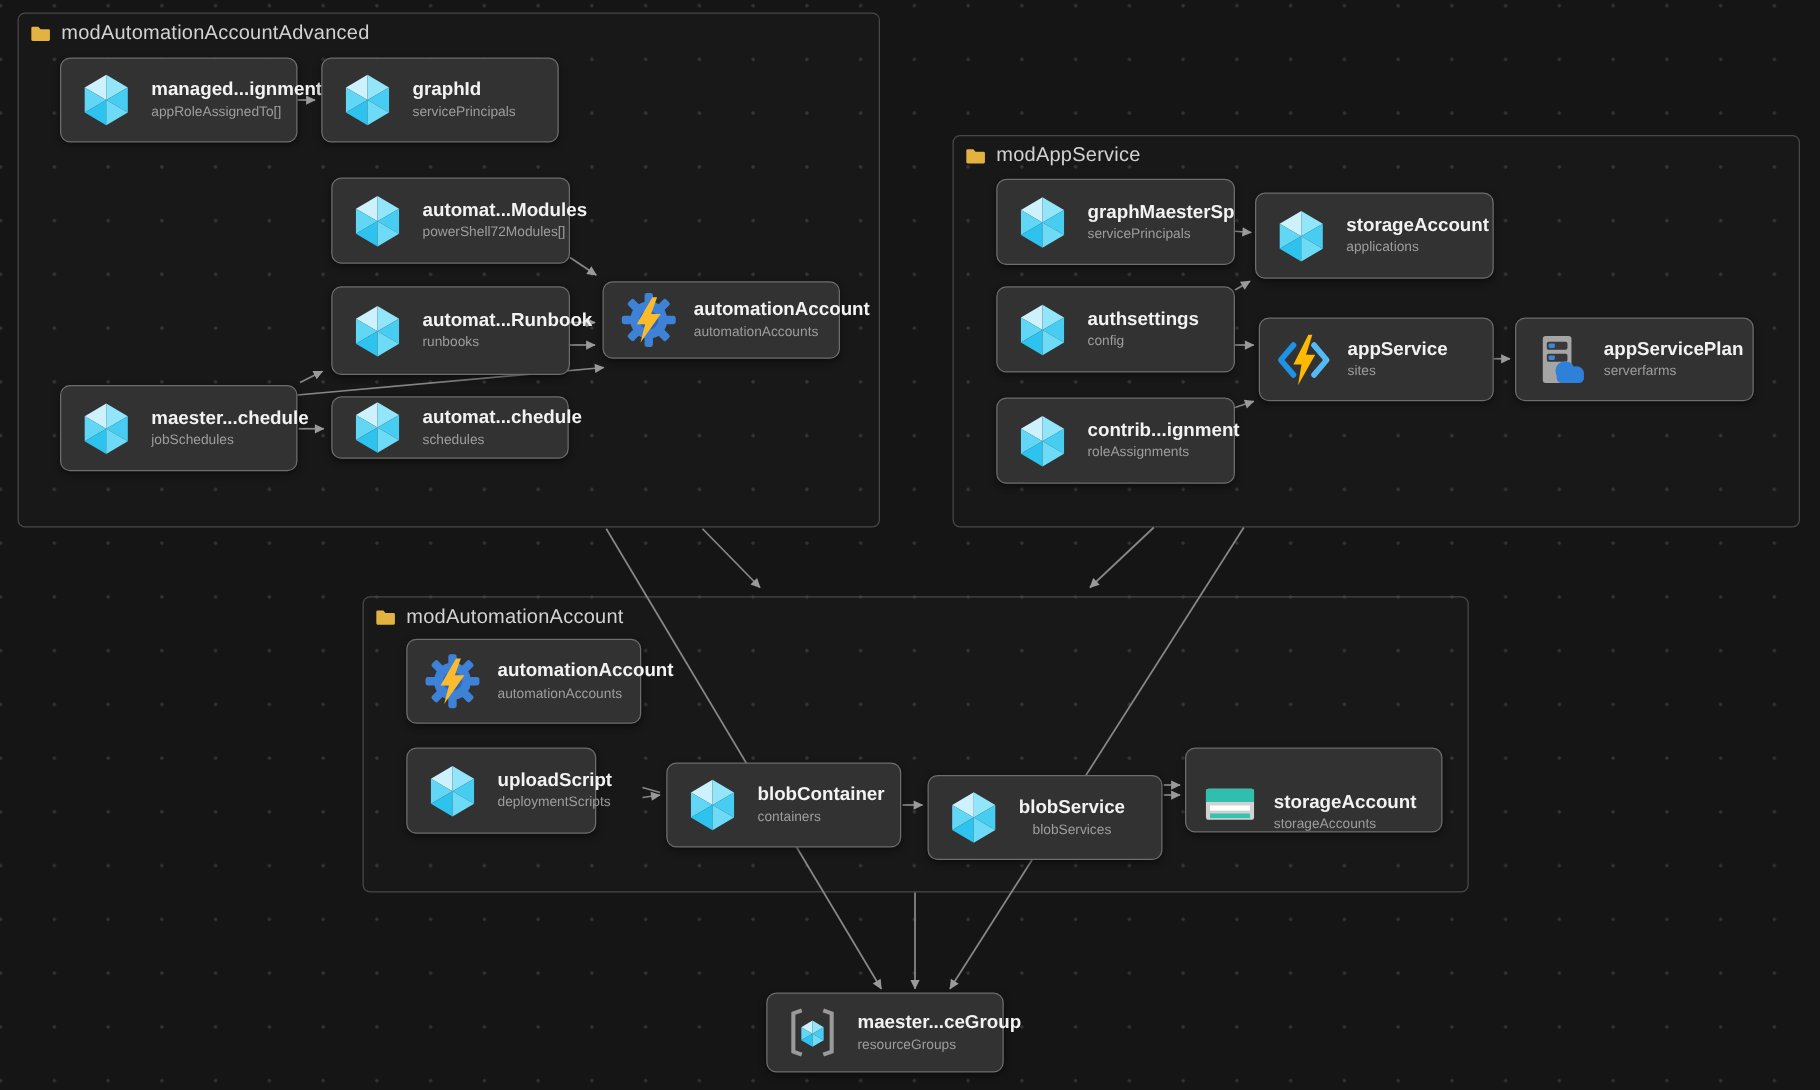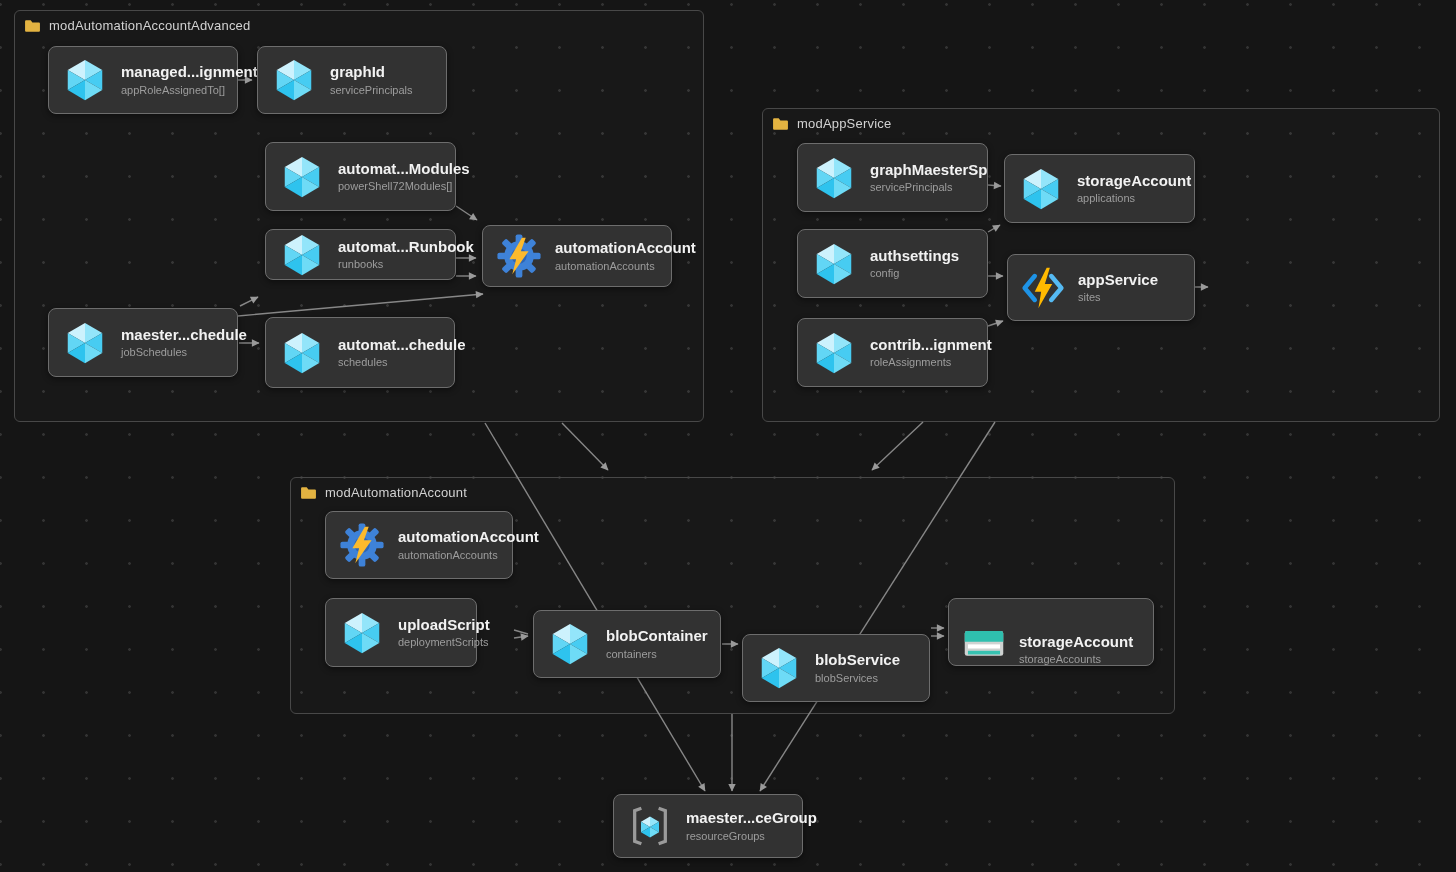--- a/index.html
+++ b/index.html
@@ -9,21 +9,21 @@
     background-image:radial-gradient(circle, rgba(255,255,255,0.13) 1.1px, transparent 1.6px);
     background-size:43px 43px;background-position:22px 26px;
     font-family:"Liberation Sans", sans-serif;
   }
   .group{
     position:absolute;border:1px solid #484848;border-radius:6px;
     background:rgba(255,255,255,0.015);box-sizing:border-box;z-index:1;
   }
   .group-header{
     position:absolute;top:7px;left:9px;display:flex;align-items:center;gap:8px;
-    font-size:13px;color:#d2d2d2;letter-spacing:.2px;white-space:nowrap;
+    font-size:16px;color:#d2d2d2;letter-spacing:.2px;white-space:nowrap;
   }
   .group-header .icon{display:flex;align-items:center;}
   #edge-layer{position:absolute;left:0;top:0;z-index:2;}
   .edge{stroke:#8d8d8d;stroke-width:1.4;fill:none;opacity:.95;}
   .node{
     position:absolute;background:#323232;border:1px solid #6d6d6d;border-radius:8px;
     display:flex;align-items:center;gap:13px;padding:0 8px 0 13px;box-sizing:border-box;
     box-shadow:0 2px 6px rgba(0,0,0,.45);z-index:3;cursor:default;
   }
   .node .icon{display:flex;align-items:center;flex:0 0 auto;}
@@ -135,21 +135,21 @@
           <polygon points="42,13.5 42,34.5 24,24" fill="#47ccf2"></polygon>
           <polygon points="6,34.5 24,24 24,45" fill="#2ec3ee"></polygon>
           <polygon points="24,24 42,34.5 24,45" fill="#6edbf6"></polygon>
         </svg>
       </span>
       <div class="node-text">
         <div class="node-title">automat...Modules</div>
         <div class="node-sub">powerShell72Modules[]</div>
       </div>
     </div>
-    <div class="node" style="left: 265px; top: 229px; width: 191px; height: 51px;">
+    <div class="node" style="left: 265px; top: 229px; width: 191px; height: 71px;">
       <span class="icon">
         <svg width="46" height="46" viewBox="0 0 48 48">
           <polygon points="24,3 24,24 6,13.5" fill="#cdf2fd"></polygon>
           <polygon points="24,3 42,13.5 24,24" fill="#93e5fa"></polygon>
           <polygon points="6,13.5 24,24 6,34.5" fill="#62d6f5"></polygon>
           <polygon points="42,13.5 42,34.5 24,24" fill="#47ccf2"></polygon>
           <polygon points="6,34.5 24,24 24,45" fill="#2ec3ee"></polygon>
           <polygon points="24,24 42,34.5 24,45" fill="#6edbf6"></polygon>
         </svg>
       </span>
@@ -167,21 +167,21 @@
           <polygon points="42,13.5 42,34.5 24,24" fill="#47ccf2"></polygon>
           <polygon points="6,34.5 24,24 24,45" fill="#2ec3ee"></polygon>
           <polygon points="24,24 42,34.5 24,45" fill="#6edbf6"></polygon>
         </svg>
       </span>
       <div class="node-text">
         <div class="node-title">maester...chedule</div>
         <div class="node-sub">jobSchedules</div>
       </div>
     </div>
-    <div class="node" style="left: 265px; top: 317px; width: 190px; height: 71px;">
+    <div class="node" style="left: 265px; top: 317px; width: 190px; height: 50px;">
       <span class="icon">
         <svg width="46" height="46" viewBox="0 0 48 48">
           <polygon points="24,3 24,24 6,13.5" fill="#cdf2fd"></polygon>
           <polygon points="24,3 42,13.5 24,24" fill="#93e5fa"></polygon>
           <polygon points="6,13.5 24,24 6,34.5" fill="#62d6f5"></polygon>
           <polygon points="42,13.5 42,34.5 24,24" fill="#47ccf2"></polygon>
           <polygon points="6,34.5 24,24 24,45" fill="#2ec3ee"></polygon>
           <polygon points="24,24 42,34.5 24,45" fill="#6edbf6"></polygon>
         </svg>
       </span>
@@ -267,20 +267,40 @@
           <path d="M15 11 L4 24 L15 37" stroke="#1e93e6" stroke-width="5" fill="none" stroke-linecap="round" stroke-linejoin="round"></path>
           <path d="M33 11 L44 24 L33 37" stroke="#55baf3" stroke-width="5" fill="none" stroke-linecap="round" stroke-linejoin="round"></path>
           <polygon points="28,2 15,28 22,28 19,46 34,19.5 26,19.5 31.5,2" fill="#ffb900"></polygon>
         </svg>
       </span>
       <div class="node-text">
         <div class="node-title">appService</div>
         <div class="node-sub">sites</div>
       </div>
     </div>
+    <div class="node" style="left: 1212px; top: 254px; width: 191px; height: 67px;">
+      <span class="icon">
+        <svg width="44" height="44" viewBox="0 0 48 48">
+          <rect x="9" y="3" width="25" height="41" rx="2.5" fill="#a5a5a5"></rect>
+          <rect x="12.5" y="8" width="18" height="7" rx="1.5" fill="#383838"></rect>
+          <rect x="14" y="9.5" width="5.5" height="4" rx="1" fill="#3f86d8"></rect>
+          <rect x="12.5" y="18.5" width="18" height="7" rx="1.5" fill="#383838"></rect>
+          <rect x="14" y="20" width="5.5" height="4" rx="1" fill="#3f86d8"></rect>
+          <g fill="#2f80d9">
+            <circle cx="28.5" cy="33.5" r="8.5"></circle>
+            <circle cx="38.5" cy="36" r="6.5"></circle>
+            <rect x="21" y="35" width="24" height="9" rx="4.5"></rect>
+          </g>
+        </svg>
+      </span>
+      <div class="node-text">
+        <div class="node-title">appServicePlan</div>
+        <div class="node-sub">serverfarms</div>
+      </div>
+    </div>
     <div class="node" style="left: 797px; top: 318px; width: 191px; height: 69px;">
       <span class="icon">
         <svg width="46" height="46" viewBox="0 0 48 48">
           <polygon points="24,3 24,24 6,13.5" fill="#cdf2fd"></polygon>
           <polygon points="24,3 42,13.5 24,24" fill="#93e5fa"></polygon>
           <polygon points="6,13.5 24,24 6,34.5" fill="#62d6f5"></polygon>
           <polygon points="42,13.5 42,34.5 24,24" fill="#47ccf2"></polygon>
           <polygon points="6,34.5 24,24 24,45" fill="#2ec3ee"></polygon>
           <polygon points="24,24 42,34.5 24,45" fill="#6edbf6"></polygon>
         </svg>
@@ -338,21 +358,21 @@
           <polygon points="42,13.5 42,34.5 24,24" fill="#47ccf2"></polygon>
           <polygon points="6,34.5 24,24 24,45" fill="#2ec3ee"></polygon>
           <polygon points="24,24 42,34.5 24,45" fill="#6edbf6"></polygon>
         </svg>
       </span>
       <div class="node-text">
         <div class="node-title">blobContainer</div>
         <div class="node-sub">containers</div>
       </div>
     </div>
-    <div class="node" style="left: 742px; top: 634px; width: 188px; height: 68px;">
+    <div class="node" style="left: 742px; top: 620px; width: 188px; height: 68px; text-align: center;">
       <span class="icon">
         <svg width="46" height="46" viewBox="0 0 48 48">
           <polygon points="24,3 24,24 6,13.5" fill="#cdf2fd"></polygon>
           <polygon points="24,3 42,13.5 24,24" fill="#93e5fa"></polygon>
           <polygon points="6,13.5 24,24 6,34.5" fill="#62d6f5"></polygon>
           <polygon points="42,13.5 42,34.5 24,24" fill="#47ccf2"></polygon>
           <polygon points="6,34.5 24,24 24,45" fill="#2ec3ee"></polygon>
           <polygon points="24,24 42,34.5 24,45" fill="#6edbf6"></polygon>
         </svg>
       </span>

